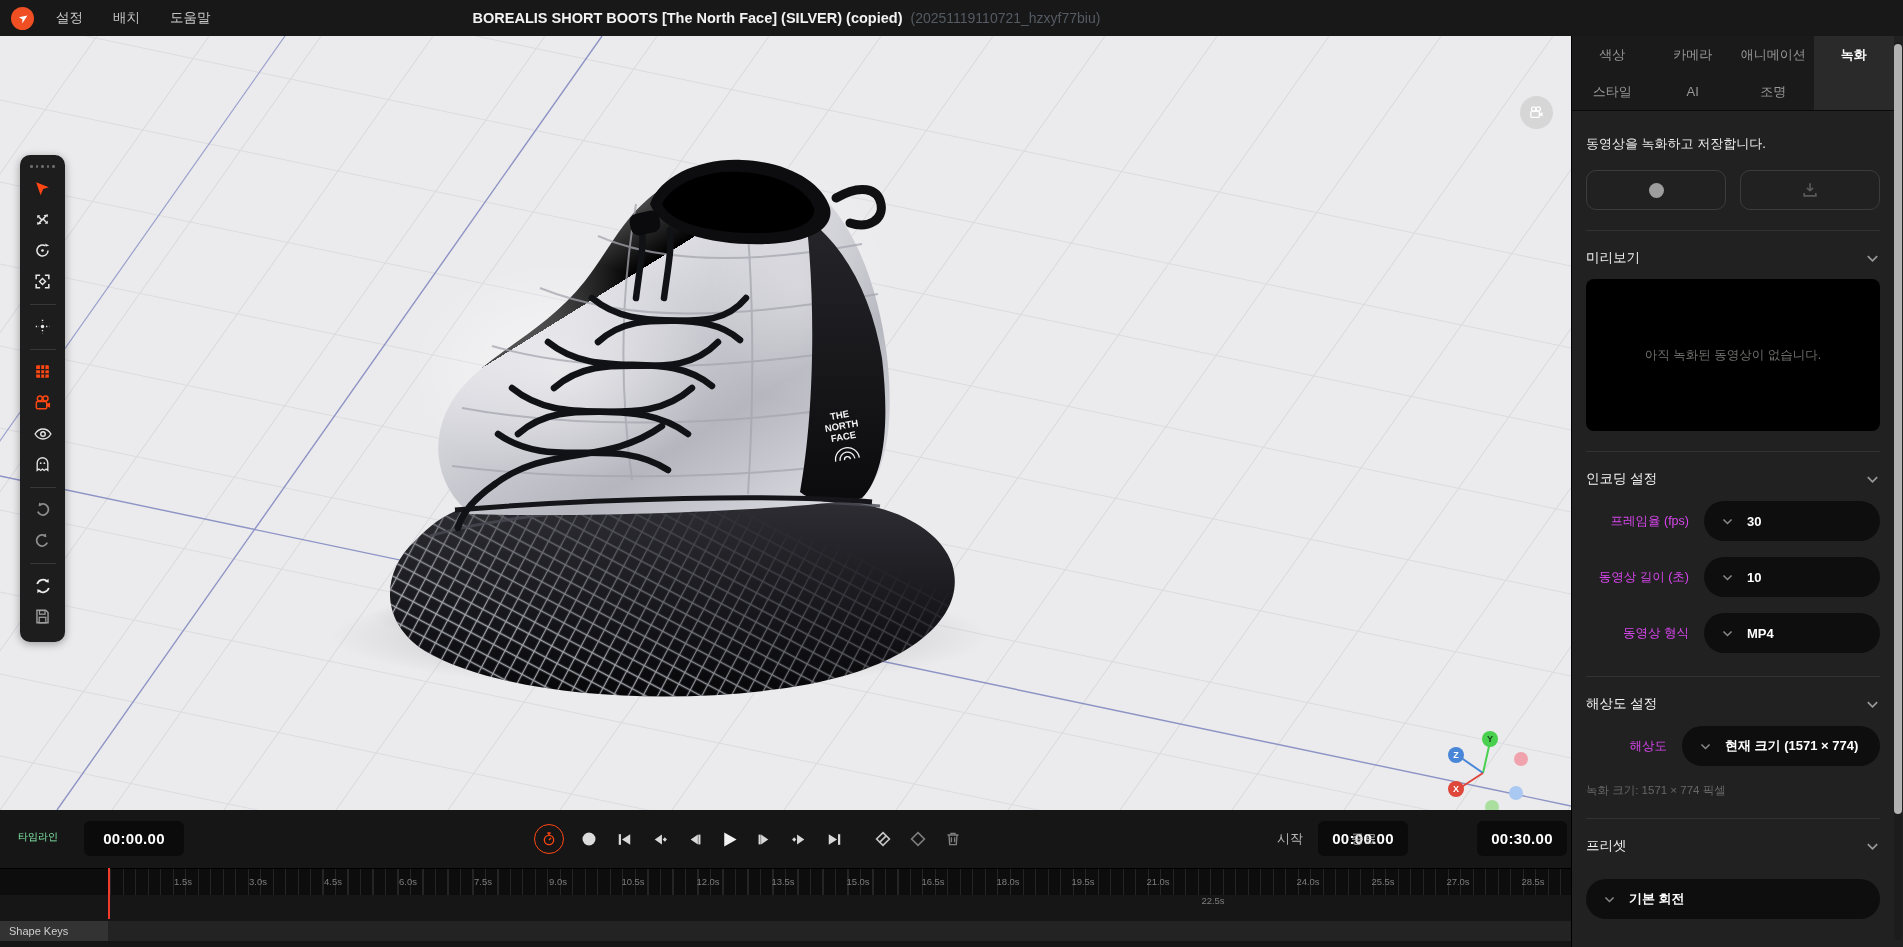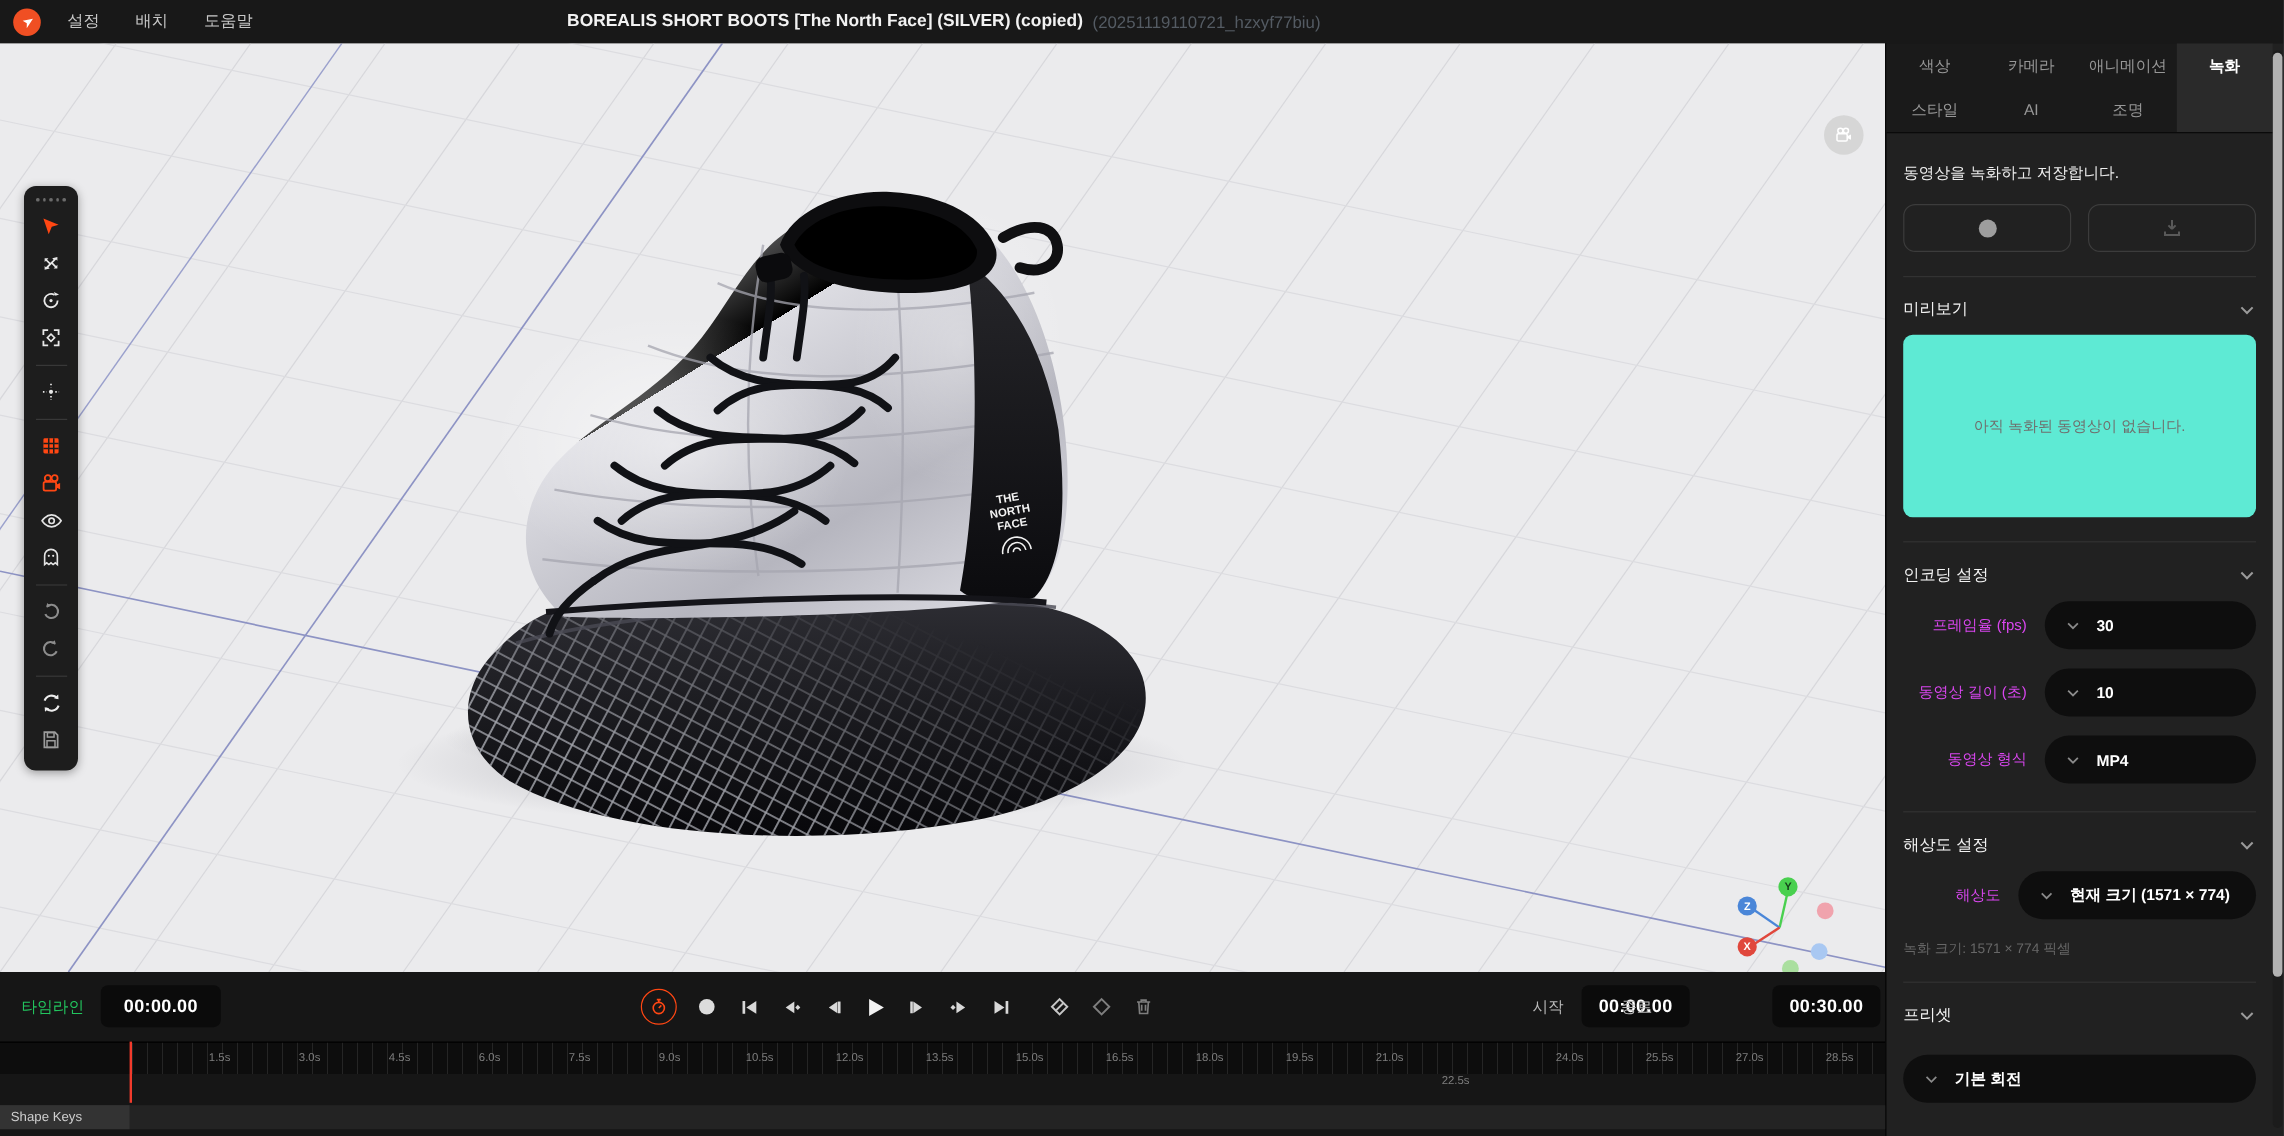--- a/index.html
+++ b/index.html
@@ -44,37 +44,37 @@
   .tab.sel { color:#ffffff; font-weight:700; }
   .panel-body { padding:24px 14px 0 14px; width:322px; }
   .rec-desc { color:#ededed; font-size:13px; }
   .rec-btns { display:flex; gap:14px; margin-top:17px; }
   .rec-btn { flex:1; height:40px; border:1px solid #3c3c3c; border-radius:10px; background:transparent;
     display:flex; align-items:center; justify-content:center; }
   .rec-dot { width:15px; height:15px; border-radius:50%; background:#9d9d9d; }
   .p-div { height:1px; background:#323232; margin:20px 0 18px 0; }
   .sec-head { display:flex; align-items:center; justify-content:space-between; }
   .sec-title { color:#f2f2f2; font-size:13.5px; font-weight:400; }
-  .preview-box { margin-top:12px; height:152px; background:#5eead4; border-radius:8px;
+  .preview-box { margin-top:12px; height:152px; background:#000000; border-radius:8px;
     display:flex; align-items:center; justify-content:center; }
   .preview-empty { color:#6f6f6d; font-size:12.5px; }
   .enc-row { display:flex; align-items:center; margin-top:10px; height:46px; }
   .enc-label { flex:1; text-align:right; color:#d946ef; font-size:12.5px; padding-right:15px; }
   .pill { height:40px; background:#0e0e0e; border-radius:20px; display:flex; align-items:center;
     padding:0 16px 0 17px; gap:13px; }
   .pill.w176 { width:176px; } .pill.w198 { width:198px; } .pill.full { width:100%; margin-top:24px; }
   .pill-val { color:#ffffff; font-size:13px; font-weight:700; white-space:nowrap; }
   .res-note { color:#676767; font-size:11.5px; margin-top:14px; }
   .scrollbar { position:absolute; right:1px; top:6px; width:8px; height:898px; background:#1c1c1c; border-radius:4px; }
   .scroll-thumb { position:absolute; left:0; top:2px; width:8px; height:770px; background:#b2b2b2; border-radius:4px; }
 
   
   .timeline { position:absolute; left:0; top:810px; width:1571px; height:137px; background:#161616; }
   .tl-controls { position:absolute; left:0; top:0; width:1571px; height:57px; }
-  .tl-label { position:absolute; left:18px; top:20px; color:#22c55e; font-size:13px; }
+  .tl-label { position:absolute; left:18px; top:20px; color:#86efac; font-size:10px; }
   .time-box { position:absolute; background:#0b0b0b; border-radius:6px; color:#fff; font-weight:700;
     font-size:15px; display:flex; align-items:center; justify-content:center; letter-spacing:.3px; }
   .tb-cur { left:84px; top:11px; width:100px; height:35px; }
   .tb-start { left:1318px; top:11px; width:90px; height:35px; }
   .tb-end { left:1477px; top:11px; width:90px; height:35px; }
   .lbl-se { position:absolute; top:20px; color:#b9b9b9; font-size:13px; }
   .lbl-start { left:1277px; } .lbl-end { left:1351px; }
   .transport { position:absolute; left:534px; top:14px; display:flex; align-items:center; gap:9px; }
   .tr-btn { width:26px; height:30px; display:flex; align-items:center; justify-content:center; }
   .sw-btn { width:30px; height:30px; border:1.6px solid #ff4713; border-radius:50%;

